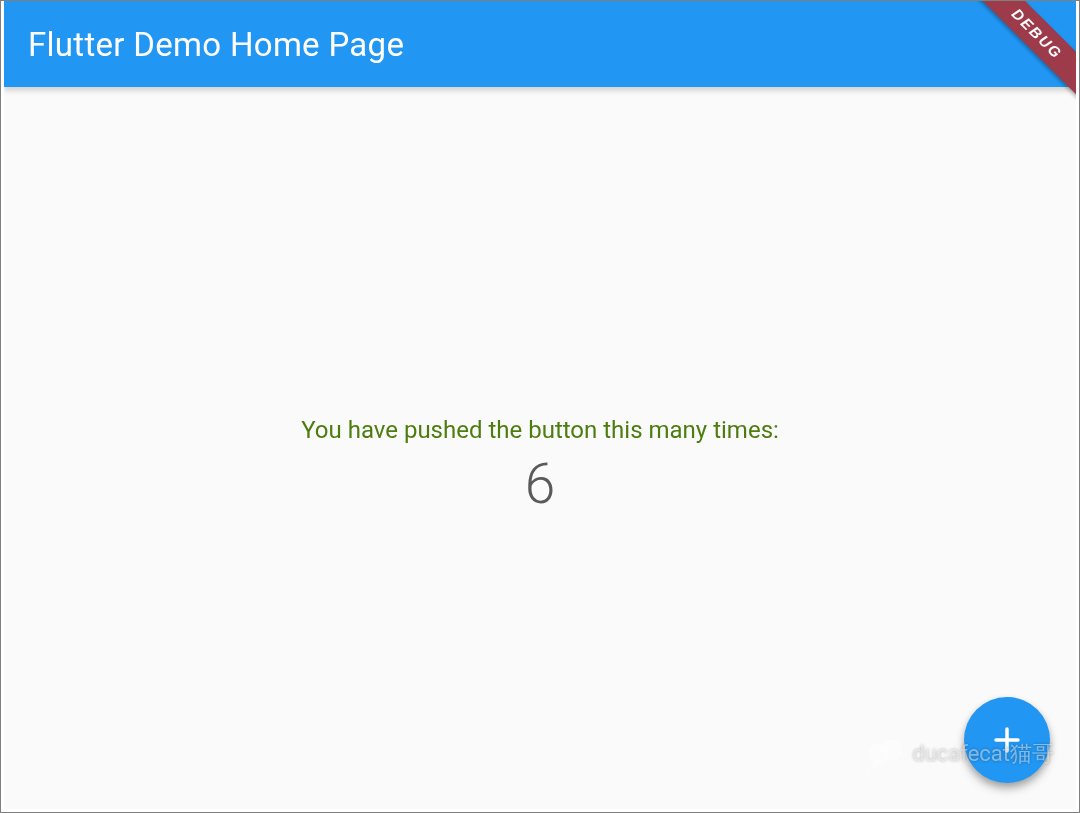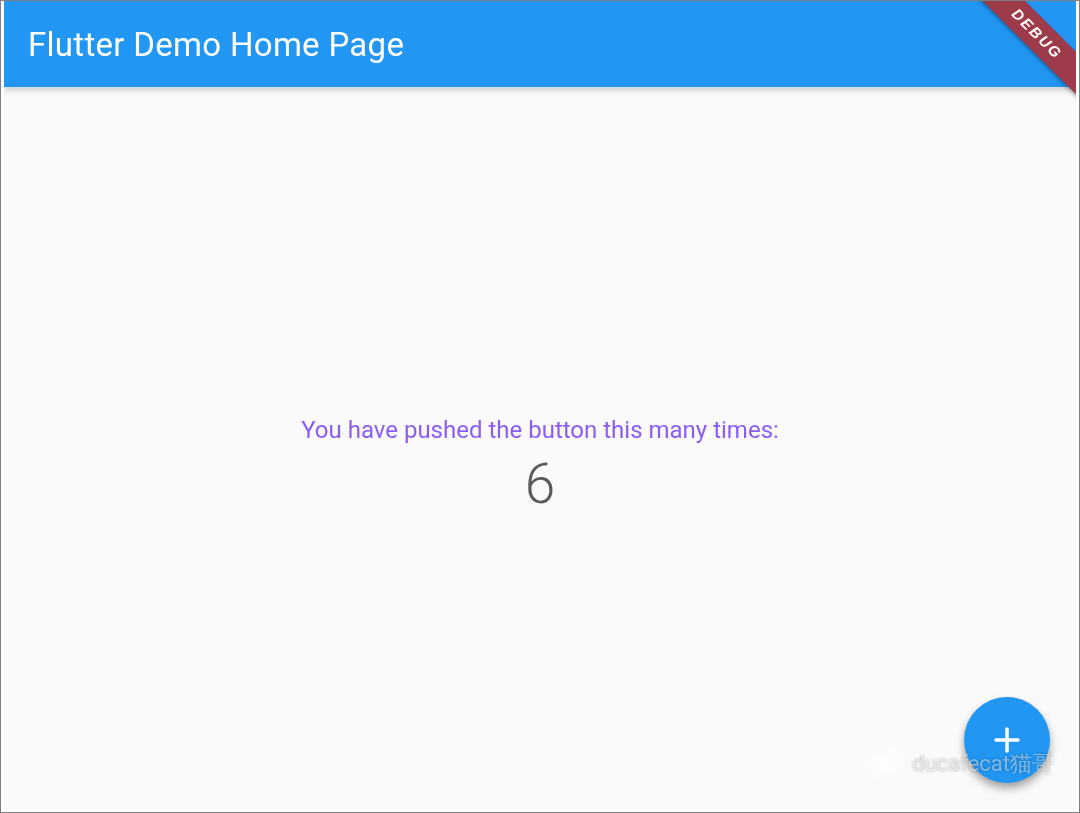--- a/index.html
+++ b/index.html
@@ -99,21 +99,21 @@
     }
     .content {
       flex: 1;
       display: flex;
       flex-direction: column;
       align-items: center;
       justify-content: center;
     }
     .push-text {
       font-size: 24px;
-      color: #8b5cf6;
+      color: #4d7c0f;
       font-weight: 400;
     }
     .counter {
       font-size: 55px;
       color: #5a5a5a;
       font-weight: 300;
       margin-top: 8px;
     }
     .fab {
       position: absolute;
@@ -128,21 +128,21 @@
       justify-content: center;
       box-shadow: 0 6px 10px rgba(0,0,0,0.25), 0 3px 6px rgba(0,0,0,0.15);
       cursor: pointer;
     }
     .fab svg {
       stroke: #fff;
     }
     .watermark {
       position: absolute;
       right: 26px;
-      bottom: 34px;
+      bottom: 44px;
       display: flex;
       align-items: center;
       gap: 8px;
       color: rgba(255,255,255,0.45);
       font-size: 22px;
       pointer-events: none;
       text-shadow: 0 0 3px rgba(0,0,0,0.3);
     }
     .wm-icon {
       width: 36px;

